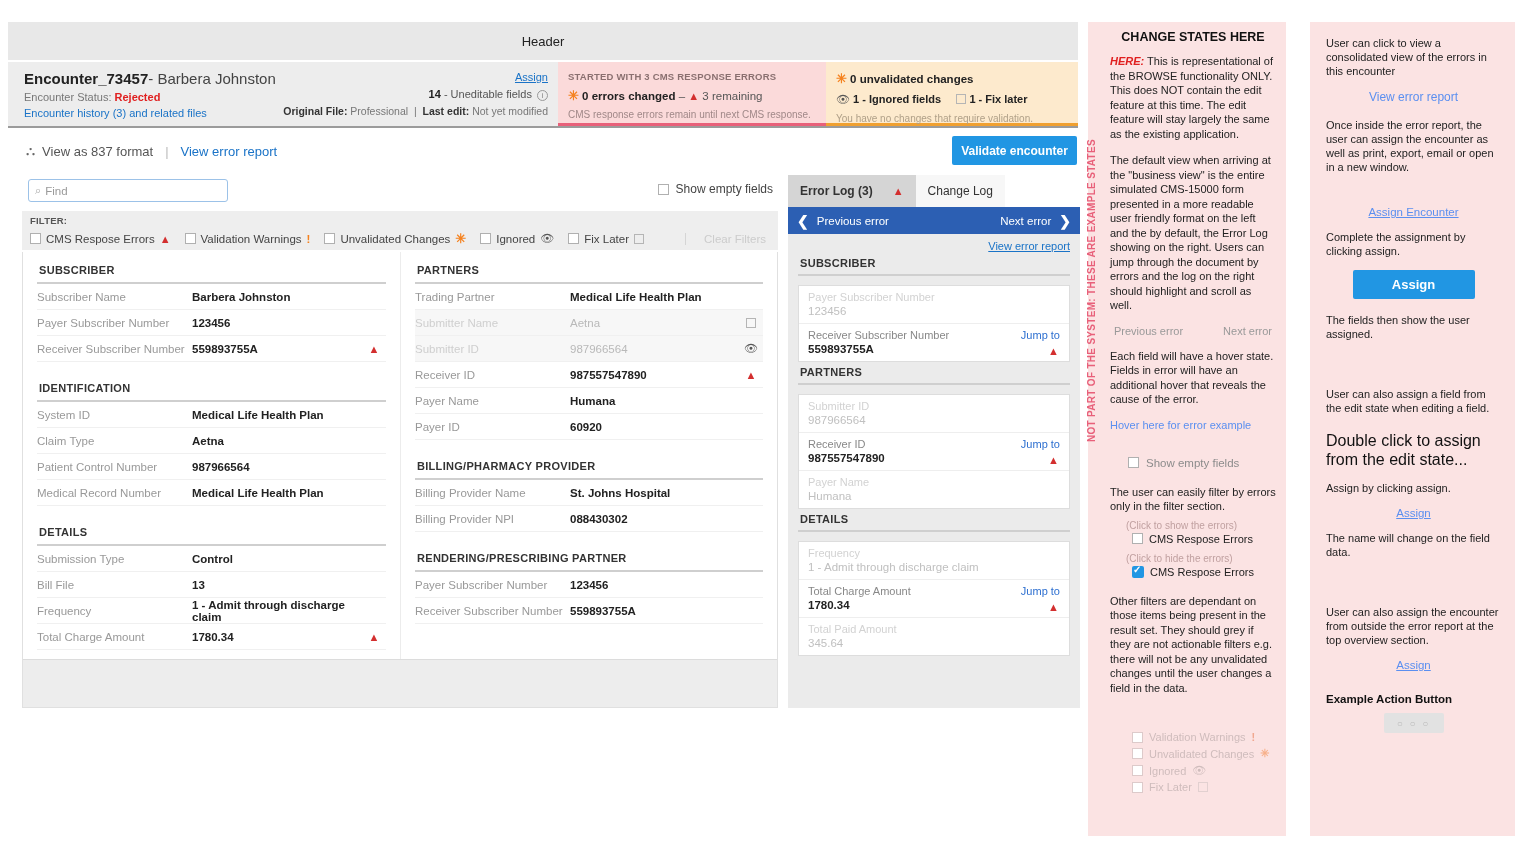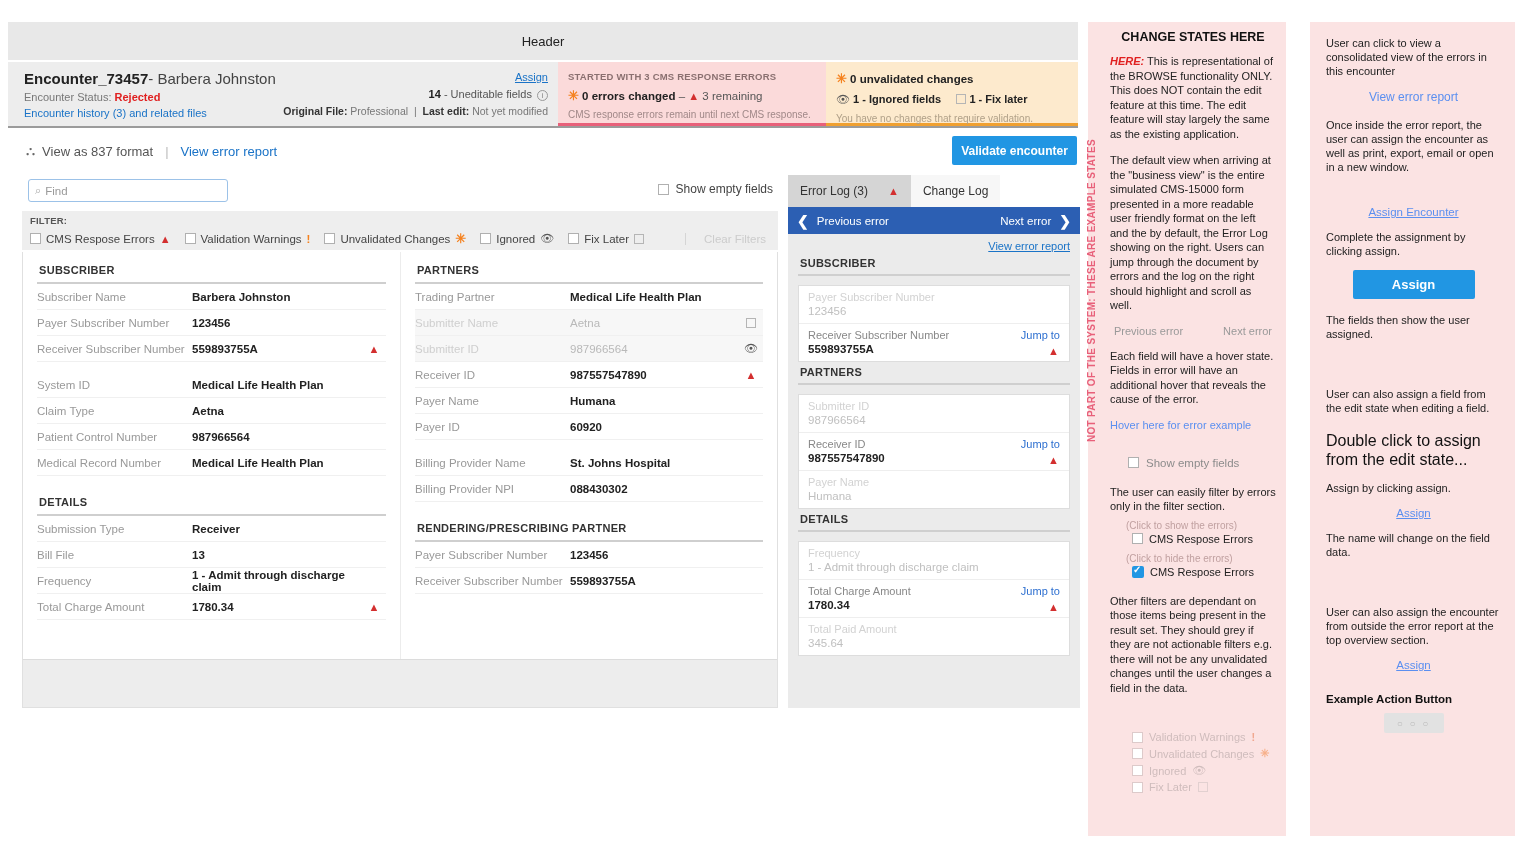--- a/index.html
+++ b/index.html
@@ -191,21 +191,21 @@
   .elog {
     position: absolute; left: 788px; top: 175px;
     width: 292px; height: 533px;
   }
   .elog-tabs { display: flex; height: 32px; }
   .etab {
     padding: 0 12px; height: 32px; display: flex;
     align-items: center; gap: 6px;
     font-size: 12px; color: #333; cursor: pointer;
   }
-  .etab.active { background: #d5d5d5; font-weight: normal; gap: 20px; }
+  .etab.active { background: #d5d5d5; font-weight: bold; gap: 20px; }
   .etab.inactive { background: #f7f7f7; }
   .nav-bar {
     height: 27px; background: #2c5fb3;
     display: flex; align-items: center; justify-content: space-between;
     padding: 0 9px; color: #fff; font-size: 11.5px;
   }
   .nav-bar .chev { font-size: 14px; font-weight: bold; }
   .nav-l, .nav-r { display: flex; align-items: center; gap: 8px; cursor: pointer; }
   .elog-body { background: #ebebeb; padding: 2px 10px 10px 10px; height: 474px; }
   .ver-link { text-align: right; padding: 3px 0 0 0; }
@@ -427,20 +427,21 @@
           <span class="k">Payer Subscriber Number</span>
           <span class="v">123456</span>
           <span class="icn"></span>
         </div>
         <div class="drow">
           <span class="k">Receiver Subscriber Number</span>
           <span class="v">559893755A</span>
           <span class="icn"><span class="warn-tri">▲</span></span>
         </div>
         <div class="dspacer"></div>
+        <div class="sec-hd">IDENTIFICATION</div>
         <div class="drow">
           <span class="k">System ID</span>
           <span class="v">Medical Life Health Plan</span>
           <span class="icn"></span>
         </div>
         <div class="drow">
           <span class="k">Claim Type</span>
           <span class="v">Aetna</span>
           <span class="icn"></span>
         </div>
@@ -451,21 +452,21 @@
         </div>
         <div class="drow">
           <span class="k">Medical Record Number</span>
           <span class="v">Medical Life Health Plan</span>
           <span class="icn"></span>
         </div>
         <div class="dspacer"></div>
         <div class="sec-hd">DETAILS</div>
         <div class="drow">
           <span class="k">Submission Type</span>
-          <span class="v">Receiver</span>
+          <span class="v">Control</span>
           <span class="icn"></span>
         </div>
         <div class="drow">
           <span class="k">Bill File</span>
           <span class="v">13</span>
           <span class="icn"></span>
         </div>
         <div class="drow">
           <span class="k">Frequency</span>
           <span class="v">1 - Admit through discharge claim</span>
@@ -504,20 +505,21 @@
           <span class="k">Payer Name</span>
           <span class="v">Humana</span>
           <span class="icn"></span>
         </div>
         <div class="drow">
           <span class="k">Payer ID</span>
           <span class="v">60920</span>
           <span class="icn"></span>
         </div>
         <div class="dspacer"></div>
+        <div class="sec-hd">BILLING/PHARMACY PROVIDER</div>
         <div class="drow">
           <span class="k">Billing Provider Name</span>
           <span class="v">St. Johns Hospital</span>
           <span class="icn"></span>
         </div>
         <div class="drow">
           <span class="k">Billing Provider NPI</span>
           <span class="v">088430302</span>
           <span class="icn"></span>
         </div>

